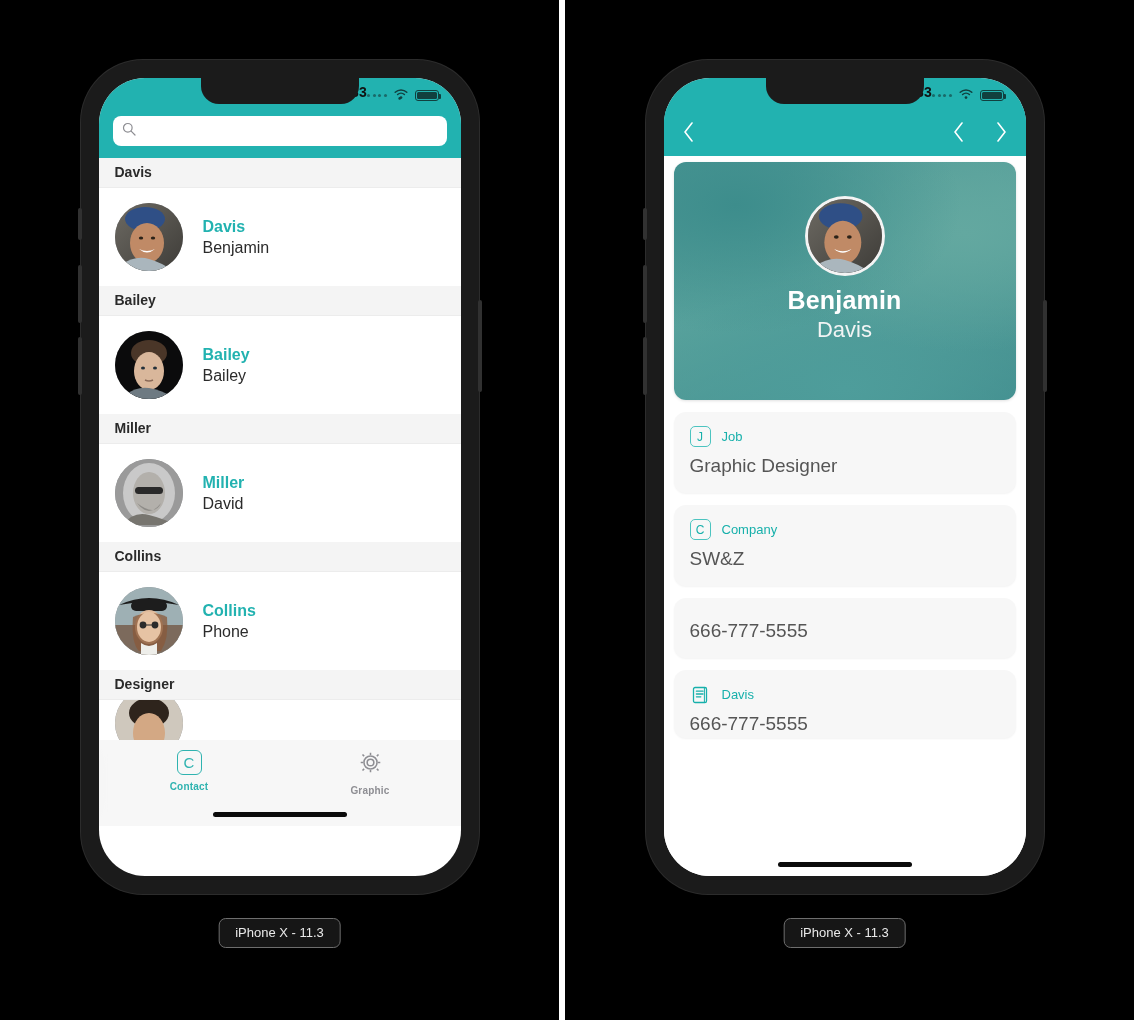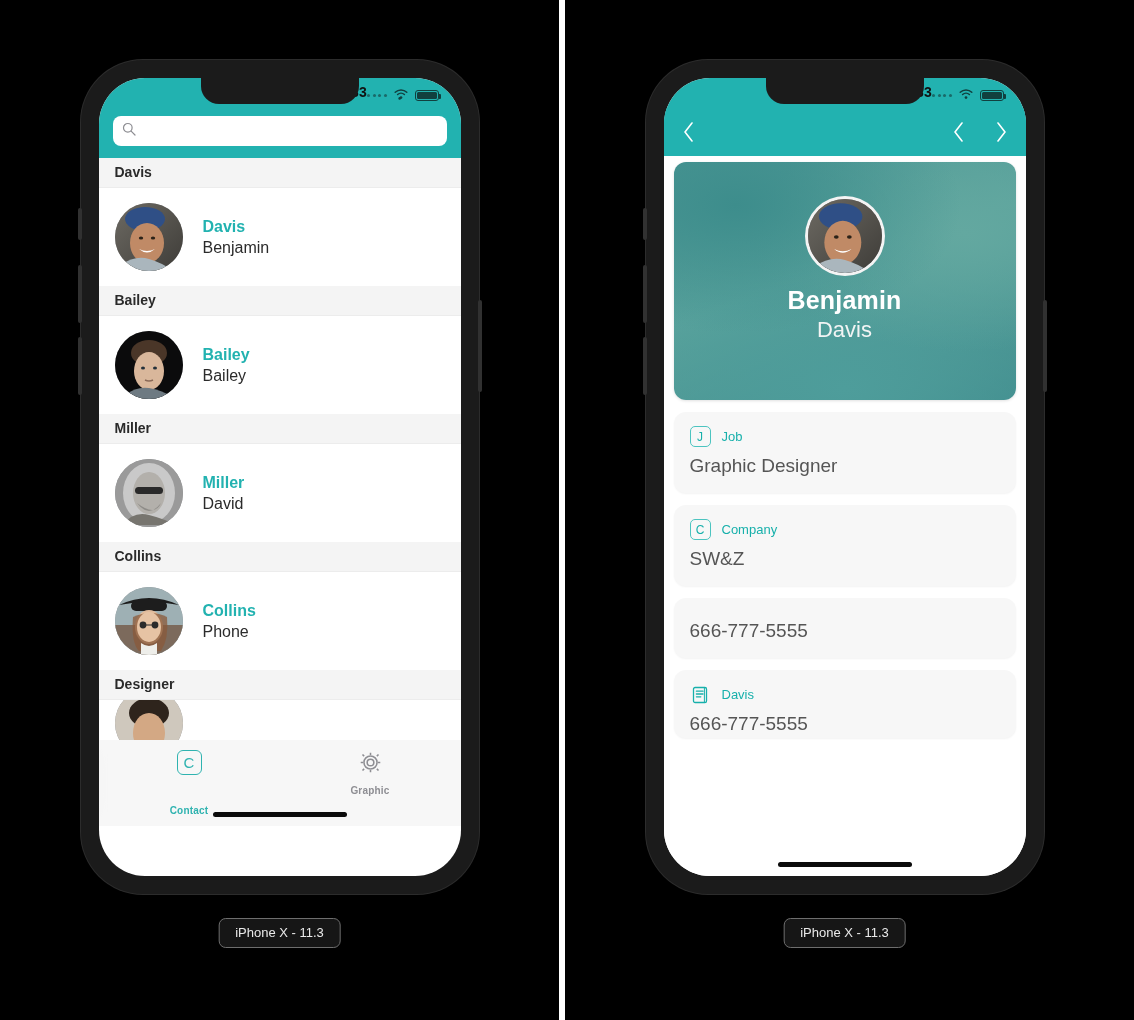--- a/index.html
+++ b/index.html
@@ -106,21 +106,21 @@
   .tabbar {
     position: absolute; left: 0; right: 0; bottom: 0; height: 86px;
     background: rgba(245,245,245,0.84);
     backdrop-filter: blur(14px);
     display: flex; align-items: flex-start; padding-top: 10px; z-index: 20;
   }
   .tabitem {
     flex: 1; display: flex; flex-direction: column; align-items: center; gap: 6px;
   }
   .tab-label { font-size: 10px; font-weight: bold; letter-spacing: .2px; }
-  .tabitem.active .tab-label { color: #2fb3b0; margin-top: 24px; }
+  .tabitem.active .tab-label { color: #2fb3b0; }
   .tabitem.inactive .tab-label { color: #8e8e93; }
   .cbox {
     width: 25px; height: 25px; border: 1.6px solid #2fb3b0; border-radius: 6px;
     display: flex; align-items: center; justify-content: center;
     font-size: 15px; color: #2fb3b0; font-family: "Liberation Sans", sans-serif;
   }
   .home-ind {
     position: absolute; left: 50%; transform: translateX(-50%); bottom: 9px;
     width: 134px; height: 5px; border-radius: 3px; background: #0b0b0b; z-index: 25;
   }

